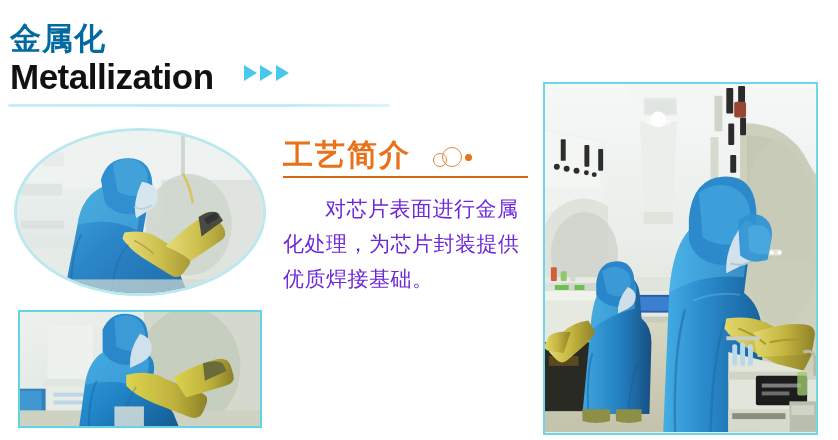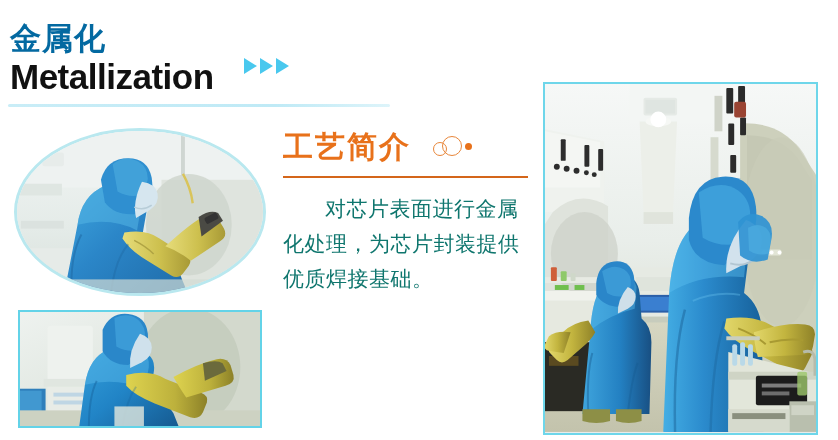--- a/index.html
+++ b/index.html
@@ -35,21 +35,21 @@
     font-size: 35px;
     font-weight: bold;
     color: #111111;
     line-height: 42px;
     letter-spacing: -0.5px;
     white-space: nowrap;
     margin-top: -2px;
   }
   .title-row {
     display: flex;
-    align-items: flex-start;
+    align-items: center;
   }
   .arrow-group {
     display: flex;
     align-items: center;
     margin-left: 30px;
     margin-bottom: 10px;
   }
   .arrow-tri {
     width: 0;
     height: 0;
@@ -107,21 +107,21 @@
 
   
   .intro-block {
     position: absolute;
     left: 283px;
     top: 130px;
     width: 250px;
   }
   .intro-heading-row {
     display: flex;
-    align-items: flex-start;
+    align-items: flex-end;
     height: 42px;
     gap: 20px;
   }
   .intro-heading {
     font-size: 30px;
     font-weight: bold;
     color: #e8711a;
     letter-spacing: 2px;
     line-height: 34px;
     white-space: nowrap;
@@ -170,21 +170,21 @@
     height: 1.5px;
     background: #d4661a;
   }
   .intro-body {
     position: absolute;
     left: 283px;
     top: 192px;
     width: 250px;
     font-size: 21px;
     line-height: 35px;
-    color: #0f766e;
+    color: #6d28d9;
     text-indent: 42px;
     letter-spacing: 0.5px;
     font-family: "DejaVu Sans", "Liberation Sans", sans-serif;
   }
 </style>
 </head>
 <body>
 
 <div class="header-block">
   <div class="title-cn">金属化</div>

